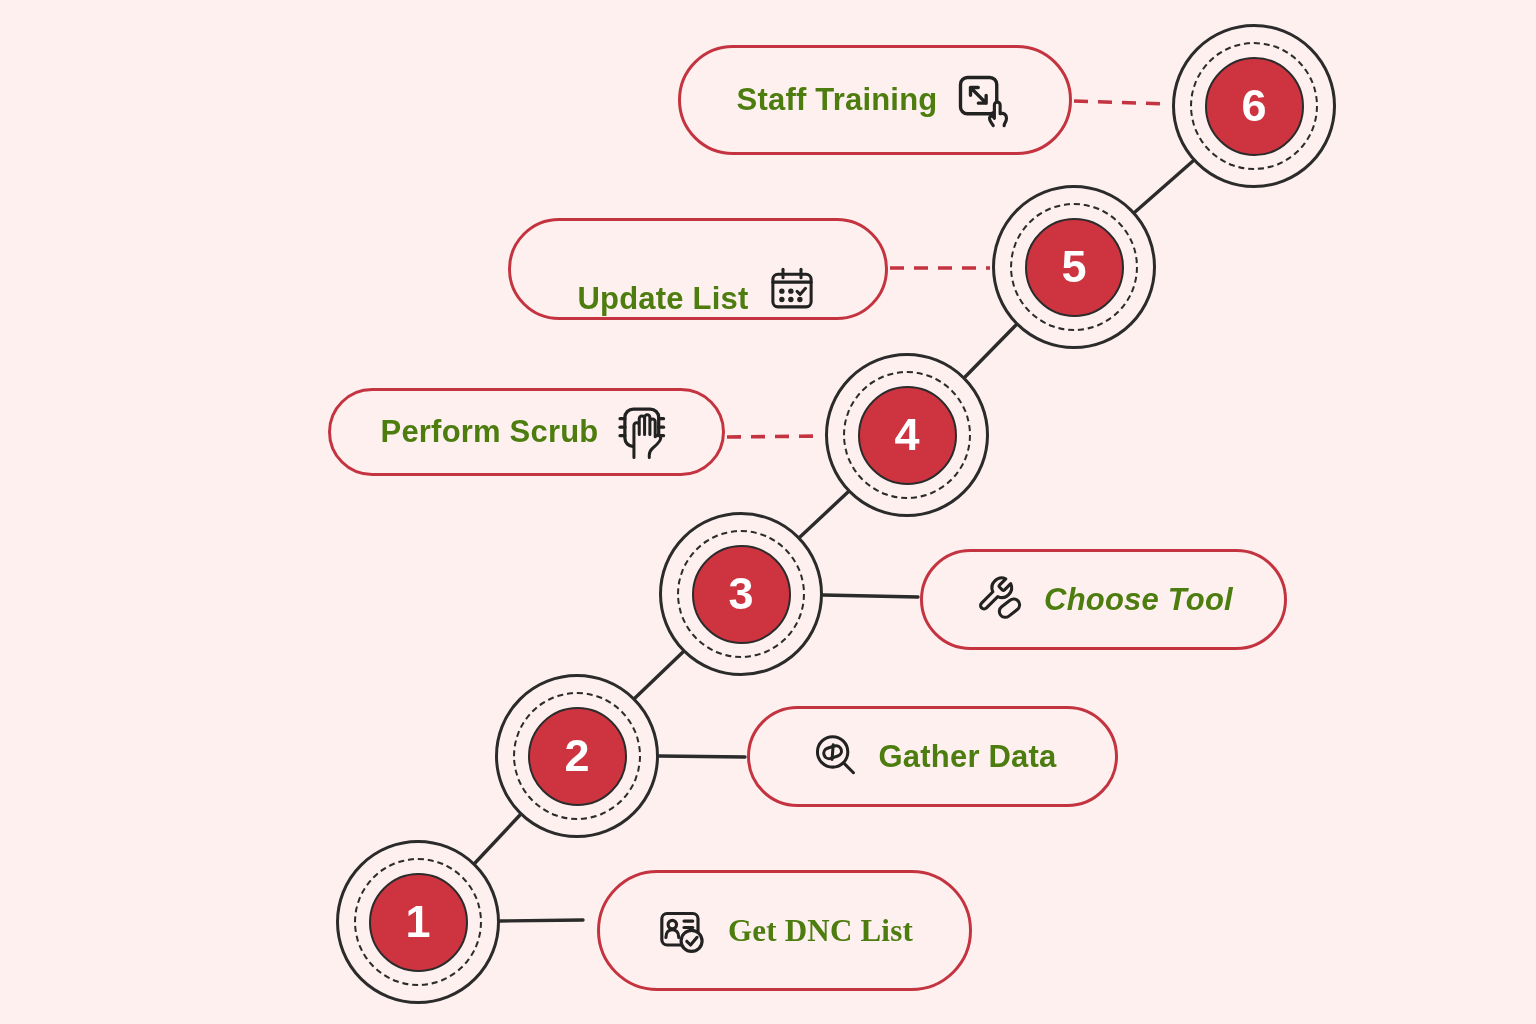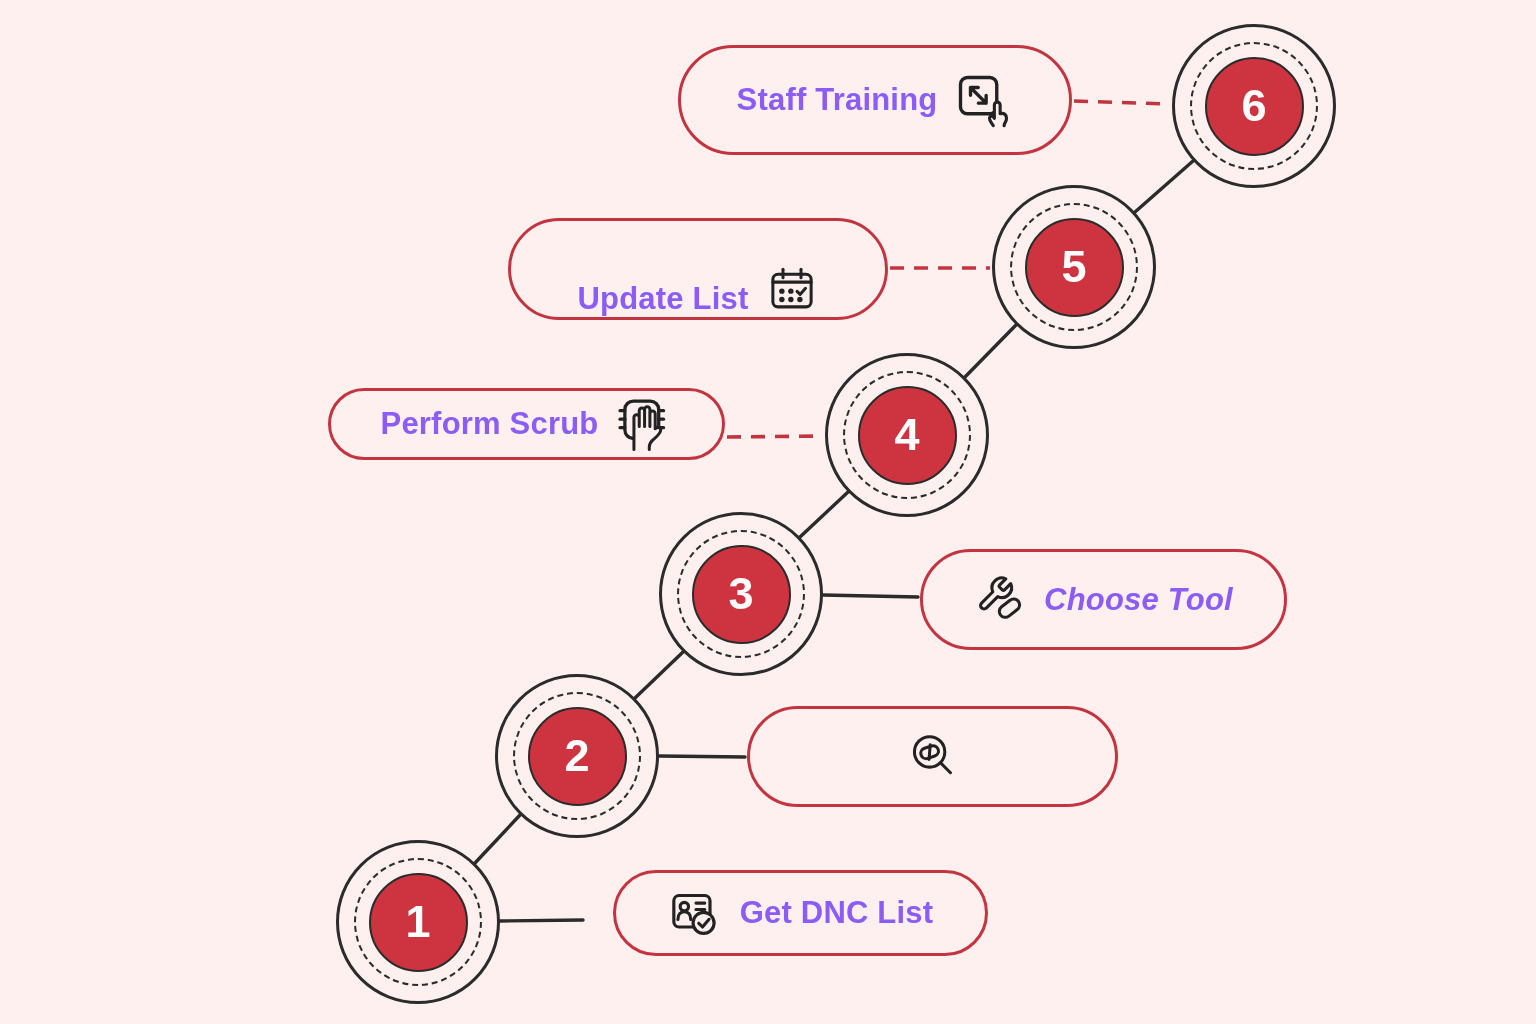--- a/index.html
+++ b/index.html
@@ -45,41 +45,41 @@
   
   .pill {
     position: absolute; z-index: 2;
     border: 3.5px solid #c43440; border-radius: 999px;
     background: #fdf0ee;
     display: flex; align-items: center; justify-content: center;
     gap: 16px;
     box-sizing: border-box;
   }
   .pill .lbl {
-    color: #8b5cf6; font-size: 31px; font-weight: 700; white-space: nowrap;
+    color: #4d7c0f; font-size: 31px; font-weight: 700; white-space: nowrap;
     letter-spacing: 0.2px;
   }
   .pill svg { display: block; }
   .ico { stroke: #222222; stroke-width: 2.7; fill: none;
          stroke-linecap: round; stroke-linejoin: round; }
   .ico .fillbg { fill: #fdf0ee; }
   .ico .dot { fill: #222222; stroke: none; }
 
   
   #node1 { left: 336px; top: 840px; }
   #node2 { left: 495px; top: 674px; }
   #node3 { left: 659px; top: 512px; }
   #node4 { left: 825px; top: 353px; }
   #node5 { left: 992px; top: 185px; }
   #node6 { left: 1172px; top: 24px; }
 
-  #pill1 { left: 613px; top: 870px; width: 375px; height: 86px; }
+  #pill1 { left: 597px; top: 870px; width: 375px; height: 121px; font-family: Liberation Serif, serif; }
   #pill2 { left: 747px; top: 706px; width: 371px; height: 101px; }
   #pill3 { left: 920px; top: 549px; width: 367px; height: 101px; font-style: italic; }
-  #pill4 { left: 328px; top: 388px; width: 397px; height: 72px; text-align: center; }
+  #pill4 { left: 328px; top: 388px; width: 397px; height: 88px; text-align: center; }
   #pill5 { left: 508px; top: 218px; width: 380px; height: 102px; align-items: flex-end; }
   #pill6 { left: 678px; top: 45px;  width: 394px; height: 110px; }
 </style>
 </head>
 <body>
 
 <div class="stage">
 
   <svg class="connectors" width="1536" height="1024" viewBox="0 0 1536 1024">
 
@@ -154,20 +154,21 @@
     <span class="lbl">Get DNC List</span>
   </div>
 
   <div class="pill" id="pill2">
     <svg class="ico" width="54" height="54" viewBox="0 0 48 48">
       <circle cx="21" cy="19.5" r="13.5"></circle>
       <line x1="31" y1="29.5" x2="39.5" y2="38"></line>
       <rect x="13" y="15" width="16" height="9.4" rx="4.7" transform="rotate(-18 21 19.7)"></rect>
       <line x1="21.5" y1="13.2" x2="20.5" y2="26.2"></line>
     </svg>
+    <span class="lbl">Gather Data</span>
   </div>
 
   <div class="pill" id="pill3">
     <svg class="ico" width="54" height="54" viewBox="0 0 48 48">
       <path transform="translate(1.5 1.5) scale(1.45)" style="stroke-width:1.9" d="M14.7 6.3a1 1 0 0 0 0 1.4l1.6 1.6a1 1 0 0 0 1.4 0l3.77-3.77a6 6 0 0 1-7.94 7.94l-6.91 6.91a2.12 2.12 0 0 1-3-3l6.91-6.91a6 6 0 0 1 7.94-7.94l-3.76 3.76z"></path>
       <rect x="21.5" y="26" width="20" height="10.5" rx="5.25" transform="rotate(-38 31.5 31.2)"></rect>
     </svg>
     <span class="lbl">Choose Tool</span>
   </div>
 

